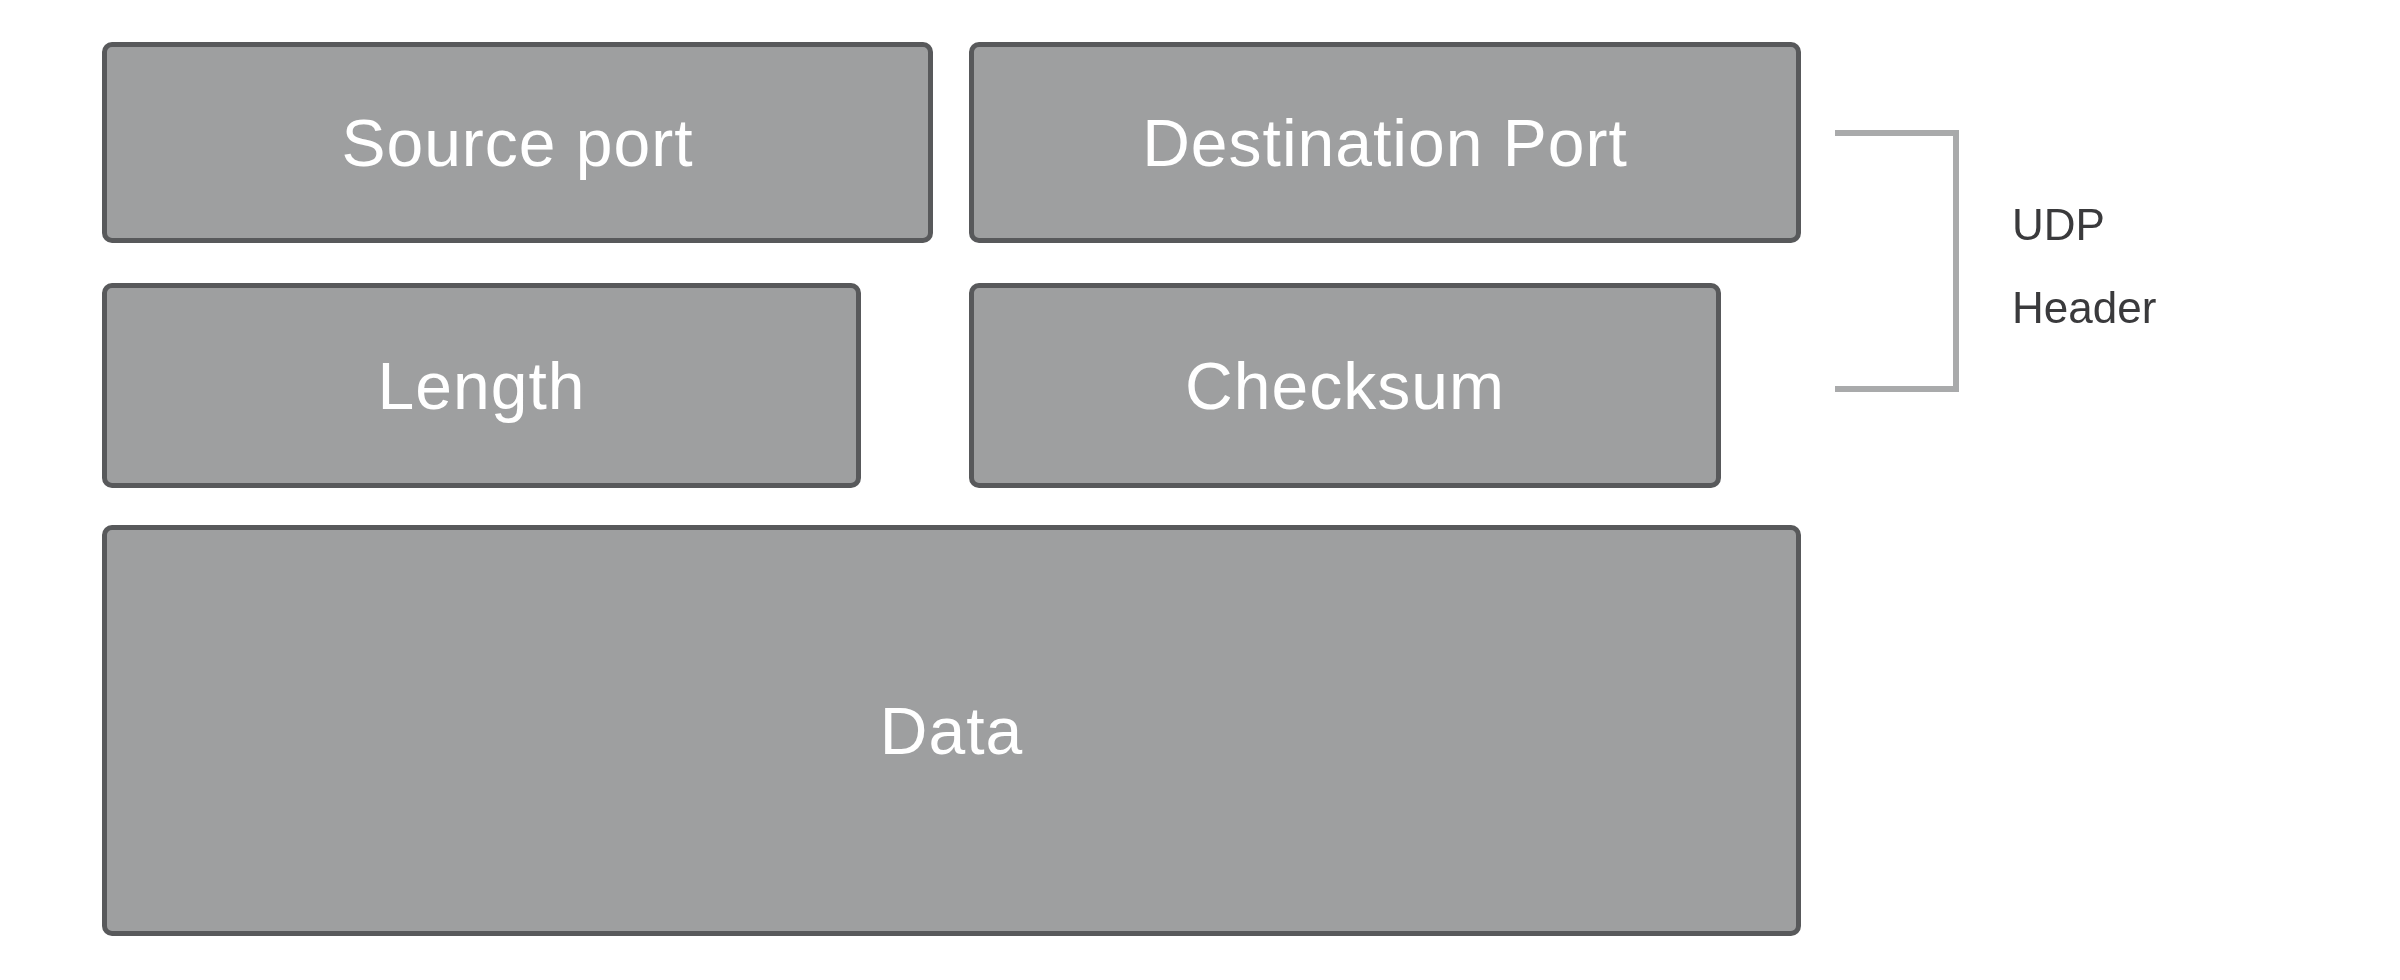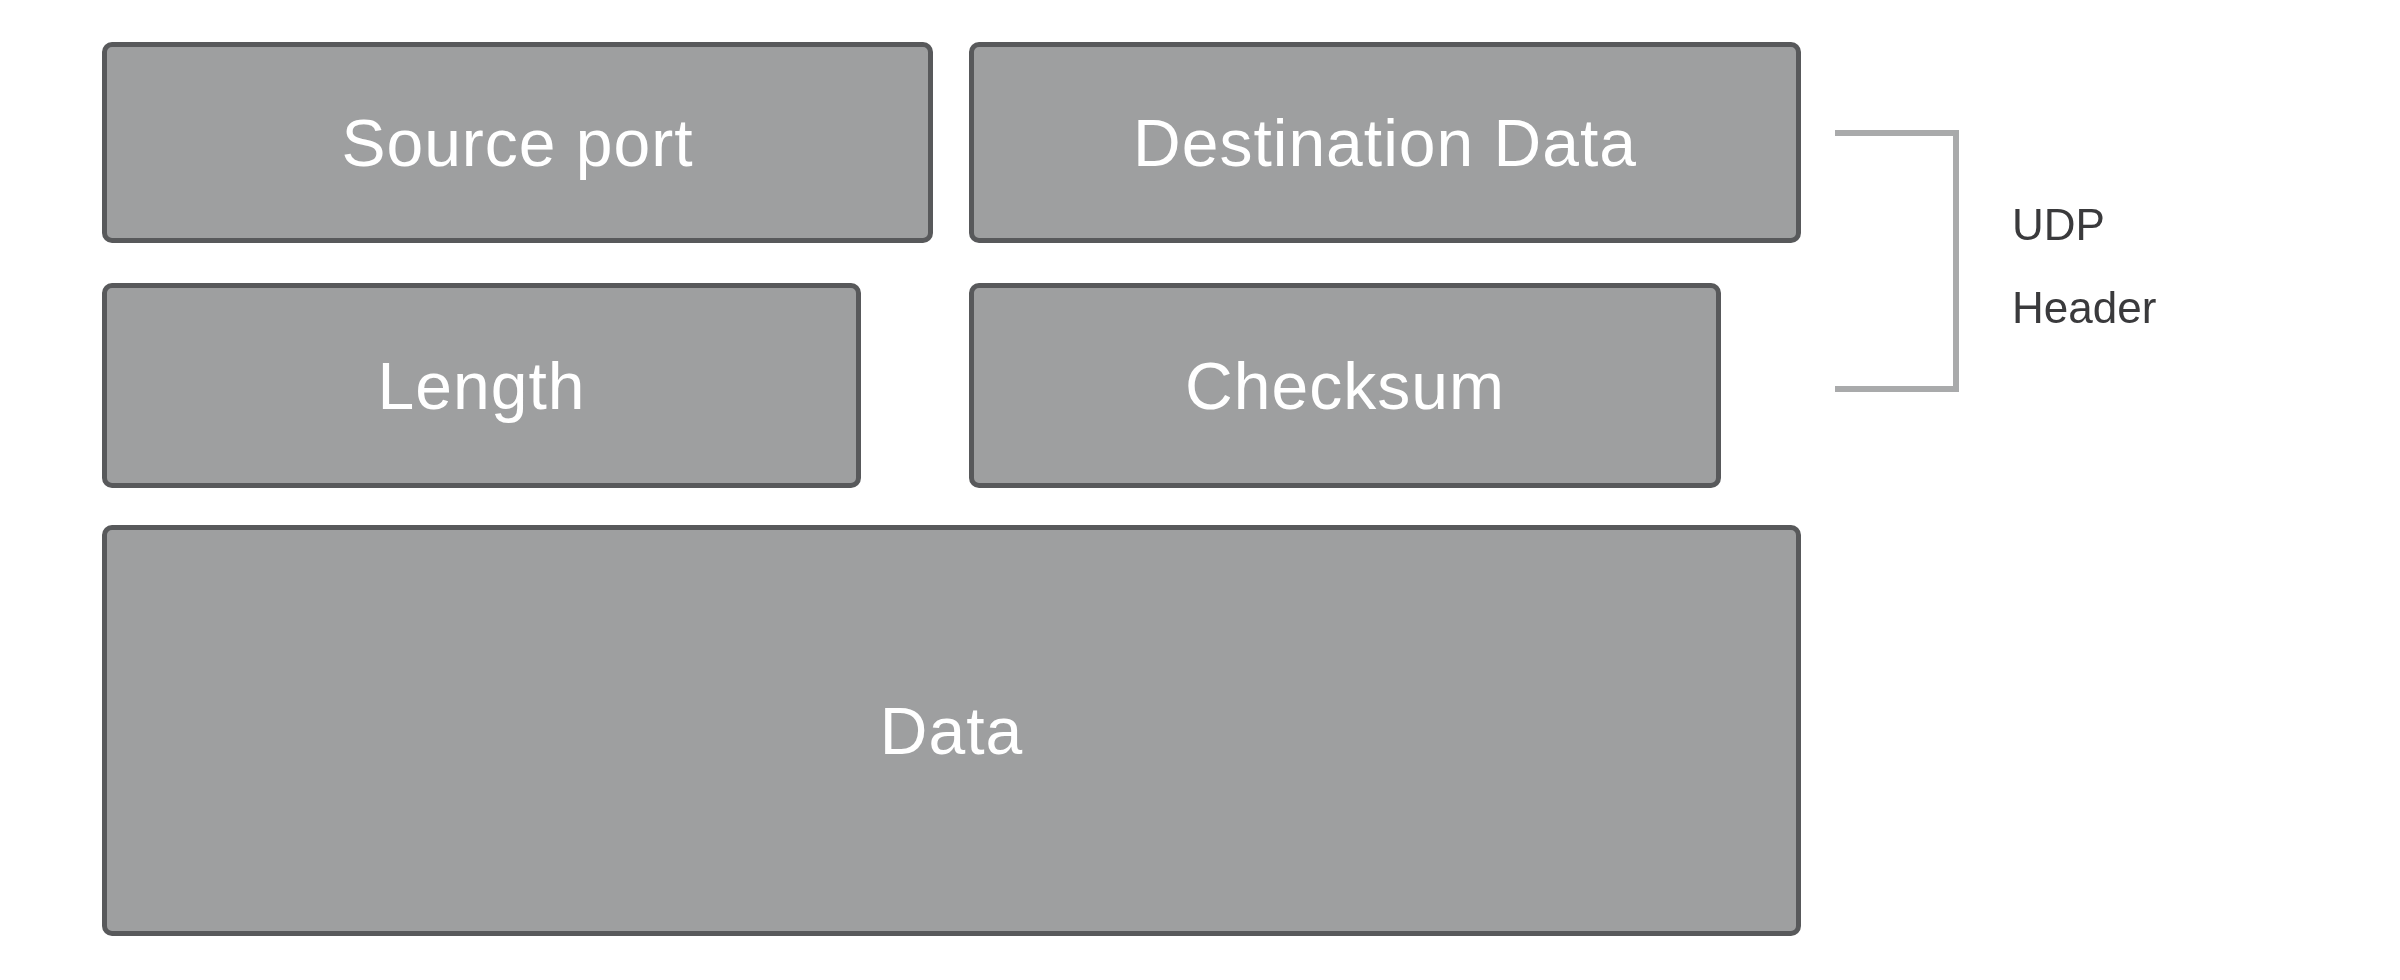--- a/index.html
+++ b/index.html
@@ -61,21 +61,21 @@
 </head>
 <body>
 
 <div id="canvas" style="--bg: #ffffff; --box-fill: #9e9fa0; --box-border: #58595b; --box-text: #ffffff; --bracket: #a9aaab; --label-text: #3a3a3c;">
 
   <div class="field-box" id="box-source-port">
     <span class="field-label">Source port</span>
   </div>
 
   <div class="field-box" id="box-destination-port">
-    <span class="field-label">Destination Data</span>
+    <span class="field-label">Destination Port</span>
   </div>
 
   <div class="field-box" id="box-length">
     <span class="field-label">Length</span>
   </div>
 
   <div class="field-box" id="box-checksum">
     <span class="field-label">Checksum</span>
   </div>
 

